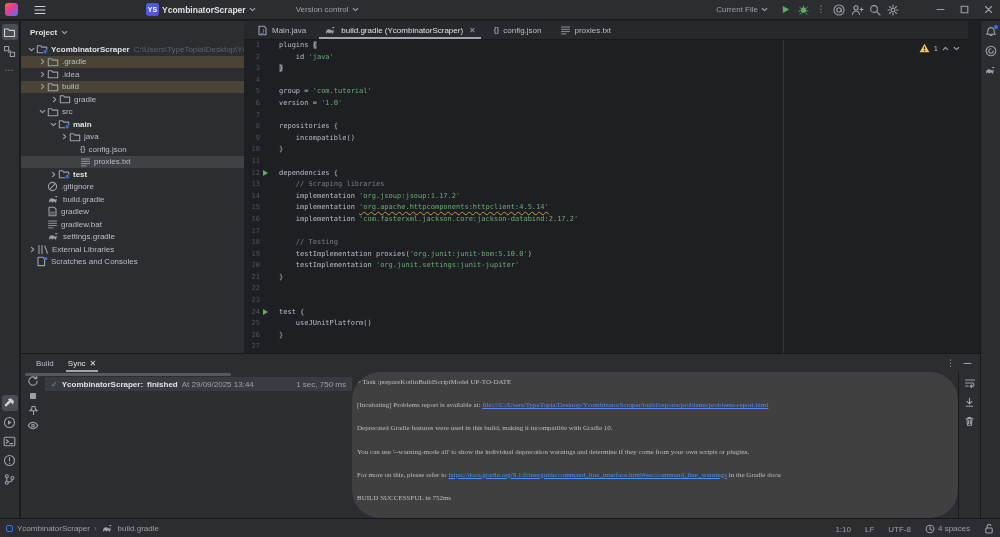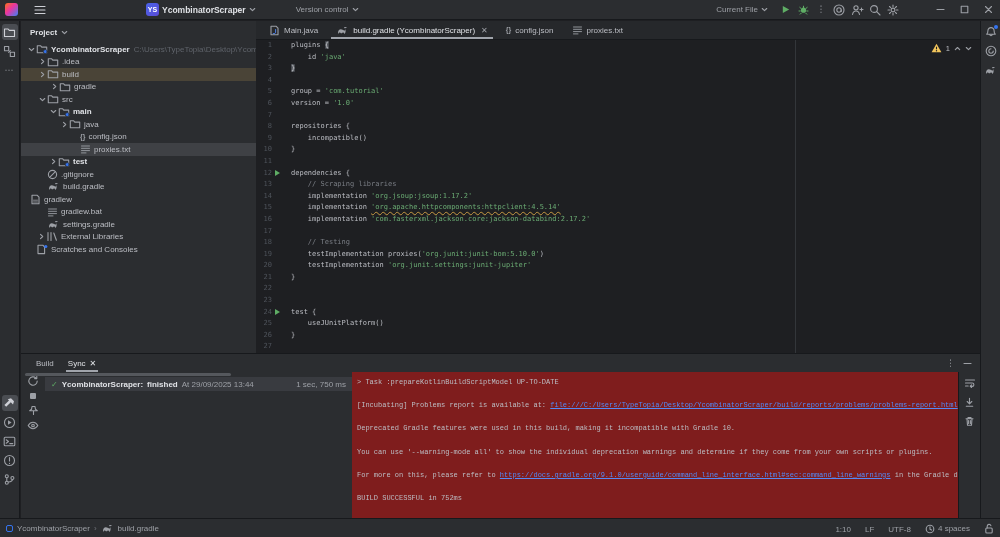--- a/index.html
+++ b/index.html
@@ -45,21 +45,21 @@
   .tree { position:relative; }
   .tree-row { height:12.5px; display:flex; align-items:center; white-space:nowrap; overflow:hidden; cursor:default; }
   .tree-row .lbl { margin-left:3px; }
   .tree-row .hint { margin-left:4px; color:#5f636a; }
   .tree-row.accent { background:#4a4437; }
   .tree-row.selected { background:#3f4145; }
   .tree-row .b { font-weight:bold; color:#dfe1e5; }
   .chev-slot { width:9px; display:inline-flex; justify-content:center; flex:none; }
 
   
-  .editor { position:absolute; left:256px; top:21px; width:724px; height:332px; background:#1e1f22; }
+  .editor { position:absolute; left:244px; top:21px; width:724px; height:332px; background:#1e1f22; }
   .tabbar { height:19px; background:#26282b; border-bottom:1px solid #17191c; display:flex; align-items:stretch; padding-left:4px; }
   .tab { display:flex; align-items:center; gap:4px; padding:0 9px; position:relative; color:#bcbec4; }
   .tab.active { color:#dfe1e5; }
   .tab.active::after { content:""; position:absolute; left:4px; right:4px; bottom:0; height:2px; background:#a0a4ab; }
   .tab .close { color:#9da0a6; font-size:8px; margin-left:2px; }
   .code-area { position:absolute; top:19px; left:0; right:0; bottom:0; font-family:"DejaVu Sans Mono","Liberation Mono",monospace;
                font-size:7px; overflow:hidden; }
   .margin-line { position:absolute; left:539px; top:0; bottom:0; width:1px; background:#33363a; }
   .code-line { position:relative; height:11.6px; line-height:11.6px; white-space:pre; }
   .ln { position:absolute; left:0; width:16px; text-align:right; color:#4e535b; }
@@ -82,22 +82,22 @@
   .bp-hdr-right { margin-left:auto; display:flex; align-items:center; gap:8px; padding-right:8px; color:#9da0a6; }
   .bp-body { position:absolute; top:18px; left:0; right:0; bottom:0; }
   .bp-icons { position:absolute; left:0; top:0; width:24px; bottom:0; }
   .bp-icons .strip-ic { width:15px; height:13px; margin:2px auto; }
   .hbar { position:absolute; left:4px; top:1px; width:206px; height:3px; border-radius:2px; background:#55585d; }
   .sync-row { position:absolute; left:24px; right:628px; top:5px; height:14px; background:#393b40;
               display:flex; align-items:center; padding:0 6px; gap:4px; }
   .sync-name { color:#dfe1e5; font-weight:bold; }
   .sync-when { color:#9da0a6; }
   .sync-dur { margin-left:auto; color:#9da0a6; }
-  .bp-console { position:absolute; left:331px; right:22px; top:0; bottom:0; background:#7f1d1d;
-                font-family:Liberation Mono, monospace; font-size:7px; padding:5px 5px 0 5px; overflow:hidden; }
+  .bp-console { position:absolute; left:331px; right:22px; top:0; bottom:0; background:#404040;
+                font-family:Liberation Serif, serif; font-size:7px; padding:5px 5px 0 5px; overflow:hidden;border-radius:28px; }
   .con-line { height:11.6px; line-height:11.6px; white-space:pre; }
   .con-link { color:#548af7; text-decoration:underline; }
   .bp-con-icons { position:absolute; right:0; top:0; width:22px; bottom:0; background:#2b2d30; border-left:1px solid #17191c; }
 
   
   .statusbar { position:absolute; left:0; right:0; bottom:0; height:19px; background:#2b2d30; border-top:1px solid #17191c;
                display:flex; align-items:center; color:#9da0a6; padding:0 6px; }
   .crumb { display:flex; align-items:center; gap:4px; }
   .crumb-proj-ic { width:7px; height:7px; border-radius:2px; border:1.5px solid #3574f0; }
   .crumb-sep { color:#6f7278; }
@@ -298,20 +298,33 @@
           </span>
           <span class="ic">
             <svg width="12" height="10" viewBox="0 0 12 10" fill="none" stroke="#9da0a6" stroke-width="1.1" stroke-linecap="round" stroke-linejoin="round">
               <path d="M1.3 1.8h3.4l1.1 1.3h4.9v5.6H1.3z"></path>
               <circle cx="9.3" cy="7.6" r="2" fill="#3574f0" stroke="#2b2d30" stroke-width=".8"></circle>
             </svg>
           </span>
           <span class="lbl b">YcombinatorScraper</span>
           <span class="hint">C:\Users\TypeTopia\Desktop\Ycombinato</span>
         </div>
+        <div class="tree-row accent" style="padding-left:17px">
+          <span class="chev-slot">
+            <svg width="7" height="7" viewBox="0 0 7 7" fill="none" stroke="#9da0a6" stroke-width="1.1" stroke-linecap="round" stroke-linejoin="round">
+              <path d="M2.5 1.3L4.7 3.5 2.5 5.7"></path>
+            </svg>
+          </span>
+          <span class="ic">
+            <svg width="12" height="10" viewBox="0 0 12 10" fill="none" stroke="#9da0a6" stroke-width="1.1" stroke-linecap="round" stroke-linejoin="round">
+              <path d="M1.3 1.8h3.4l1.1 1.3h4.9v5.6H1.3z"></path>
+            </svg>
+          </span>
+          <span class="lbl">.gradle</span>
+        </div>
         <div class="tree-row" style="padding-left:17px">
           <span class="chev-slot">
             <svg width="7" height="7" viewBox="0 0 7 7" fill="none" stroke="#9da0a6" stroke-width="1.1" stroke-linecap="round" stroke-linejoin="round">
               <path d="M2.5 1.3L4.7 3.5 2.5 5.7"></path>
             </svg>
           </span>
           <span class="ic">
             <svg width="12" height="10" viewBox="0 0 12 10" fill="none" stroke="#9da0a6" stroke-width="1.1" stroke-linecap="round" stroke-linejoin="round">
               <path d="M1.3 1.8h3.4l1.1 1.3h4.9v5.6H1.3z"></path>
             </svg>
@@ -426,21 +439,21 @@
         </div>
         <div class="tree-row" style="padding-left:17px">
           <span class="chev-slot"></span>
           <span class="ic">
             <svg width="13" height="11" viewBox="0 0 13 11" fill="none" stroke="#9da0a6" stroke-width="1.1" stroke-linecap="round" stroke-linejoin="round">
               <path d="M11 2.9c-.9-.9-2.2-1-3-.4.8.7 1.5 1.6 1.2 2.4-.3.7-1.4.8-2.1.2-1.5-1-3.1-1.2-4.1-.1-1.1 1.1-1.1 3-.6 4 .2-.8.7-1.5 1.3-1.5.7 0 .9.8 1.7.8s1-.8 1.7-.8c.6 0 1.1.7 1.3 1.5 1.3-1.2 1.7-3.3.6-6.1z" fill="#9da0a6" stroke="none"></path>
             </svg>
           </span>
           <span class="lbl">build.gradle</span>
         </div>
-        <div class="tree-row" style="padding-left:0">
+        <div class="tree-row" style="padding-left:17px">
           <span class="chev-slot"></span>
           <span class="ic">
             <svg width="11" height="11" viewBox="0 0 11 11" fill="none" stroke="#9da0a6" stroke-width="1.1" stroke-linecap="round" stroke-linejoin="round">
               <path d="M2 1.2h5l2 2v6.6H2z"></path>
               <path d="M3.5 6.2h4M3.5 8h4" stroke-width=".8"></path>
             </svg>
           </span>
           <span class="lbl">gradlew</span>
         </div>
         <div class="tree-row" style="padding-left:17px">
@@ -454,21 +467,21 @@
         </div>
         <div class="tree-row" style="padding-left:17px">
           <span class="chev-slot"></span>
           <span class="ic">
             <svg width="13" height="11" viewBox="0 0 13 11" fill="none" stroke="#9da0a6" stroke-width="1.1" stroke-linecap="round" stroke-linejoin="round">
               <path d="M11 2.9c-.9-.9-2.2-1-3-.4.8.7 1.5 1.6 1.2 2.4-.3.7-1.4.8-2.1.2-1.5-1-3.1-1.2-4.1-.1-1.1 1.1-1.1 3-.6 4 .2-.8.7-1.5 1.3-1.5.7 0 .9.8 1.7.8s1-.8 1.7-.8c.6 0 1.1.7 1.3 1.5 1.3-1.2 1.7-3.3.6-6.1z" fill="#9da0a6" stroke="none"></path>
             </svg>
           </span>
           <span class="lbl">settings.gradle</span>
         </div>
-        <div class="tree-row" style="padding-left:16px">
+        <div class="tree-row" style="padding-left:7px">
           <span class="chev-slot">
             <svg width="7" height="7" viewBox="0 0 7 7" fill="none" stroke="#9da0a6" stroke-width="1.1" stroke-linecap="round" stroke-linejoin="round">
               <path d="M2.5 1.3L4.7 3.5 2.5 5.7"></path>
             </svg>
           </span>
           <span class="ic">
             <svg width="12" height="11" viewBox="0 0 12 11" fill="none" stroke="#9da0a6" stroke-width="1.1" stroke-linecap="round" stroke-linejoin="round">
               <path d="M2 1.5v8M5 1.5v8M7.8 2l2.6 7.3"></path>
             </svg>
           </span>

